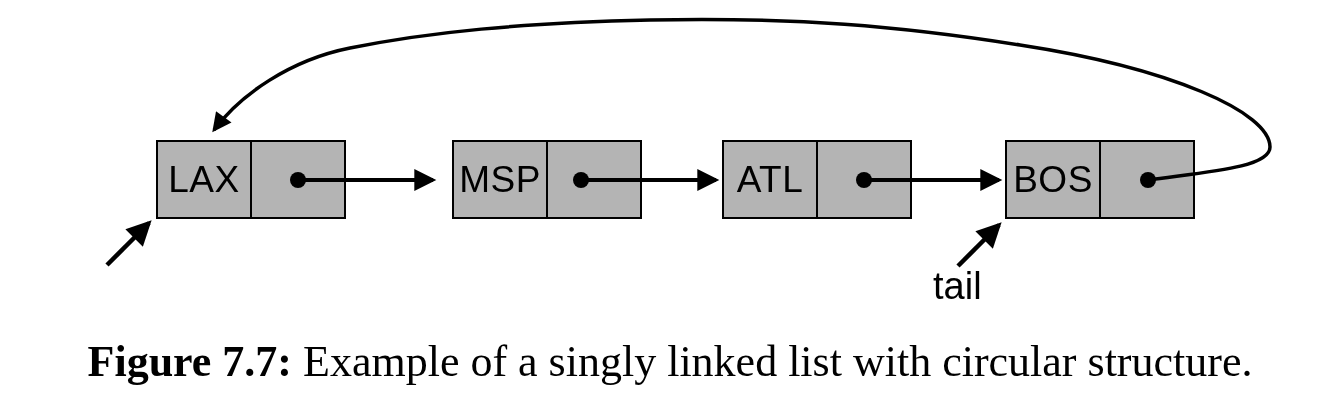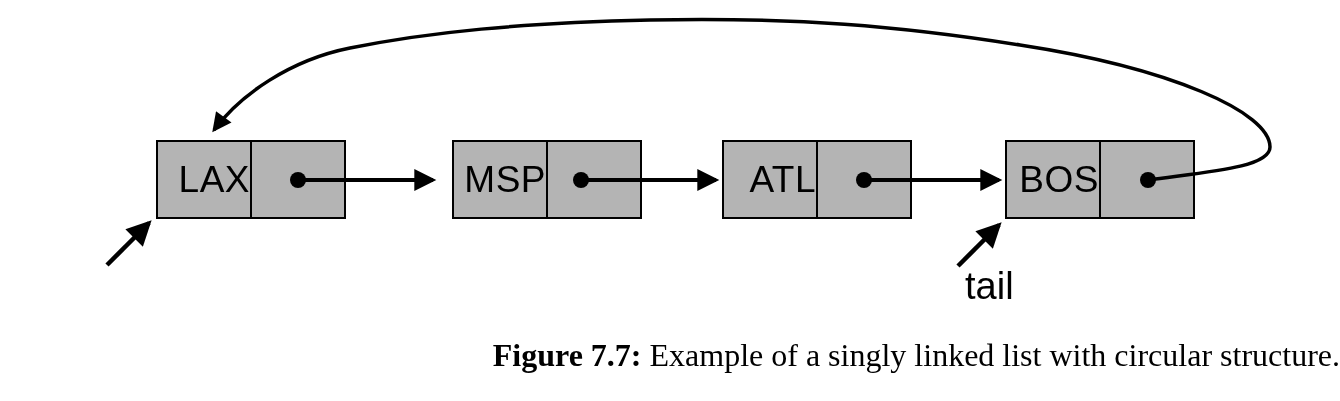--- a/index.html
+++ b/index.html
@@ -23,43 +23,43 @@
     top: 140px;
     width: 190px;
     height: 79px;
     box-sizing: border-box;
     border: 2.5px solid var(--line, #000);
     background: var(--node-fill, #b4b4b4);
     display: flex;
     z-index: 1;
   }
   .cell { flex: 1 1 0; display: flex; align-items: center; justify-content: center; }
-  .cell.element { border-right: 2.5px solid var(--line, #000); justify-content: flex-end; }
+  .cell.element { border-right: 2.5px solid var(--line, #000); }
   .node-label {
     font-size: 37px;
     color: #000;
     line-height: 1;
     letter-spacing: 0.5px;
   }
   .ptr-label {
     position: absolute;
     font-size: 38px;
     color: #000;
     line-height: 1;
     z-index: 2;
   }
   .ptr-label.head { left: 72px; top: 267px; }
-  .ptr-label.tail { left: 965px; top: 267px; }
+  .ptr-label.tail { left: 933px; top: 267px; }
   .caption {
     position: absolute;
     left: 0; top: 337px;
     width: 100%;
-    text-align: right;
+    text-align: center;
     font-family: "Liberation Serif", serif;
-    font-size: 32px;
+    font-size: 44px;
     color: #000;
     line-height: 1.15;
     z-index: 2;
   }
   .caption .caption-label { font-weight: bold; }
 </style>
 </head>
 <body>
 
 <div class="figure">

